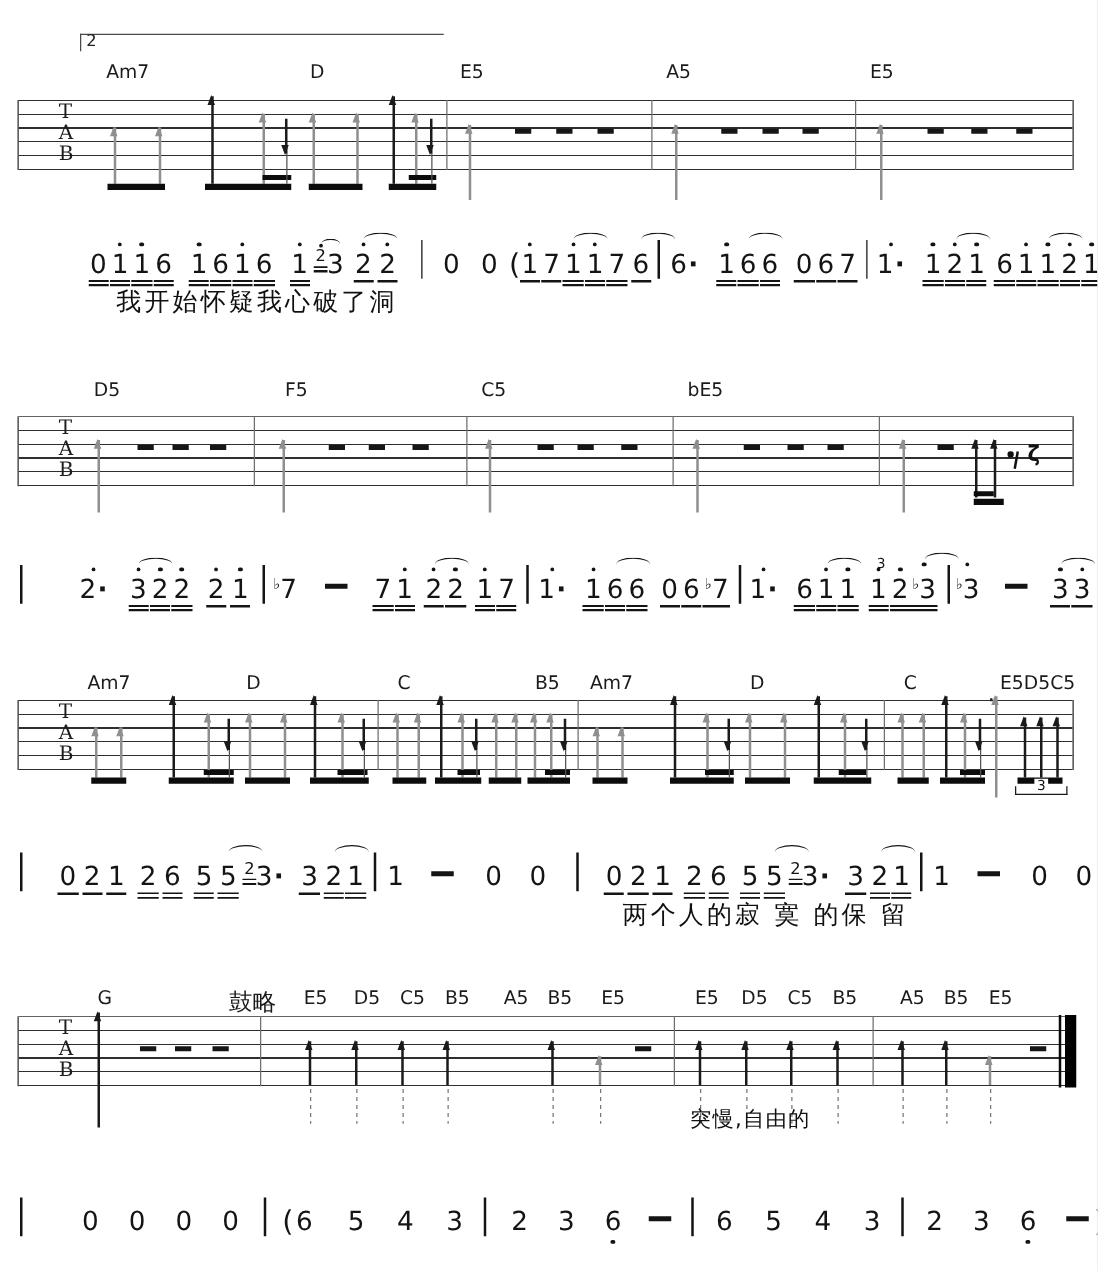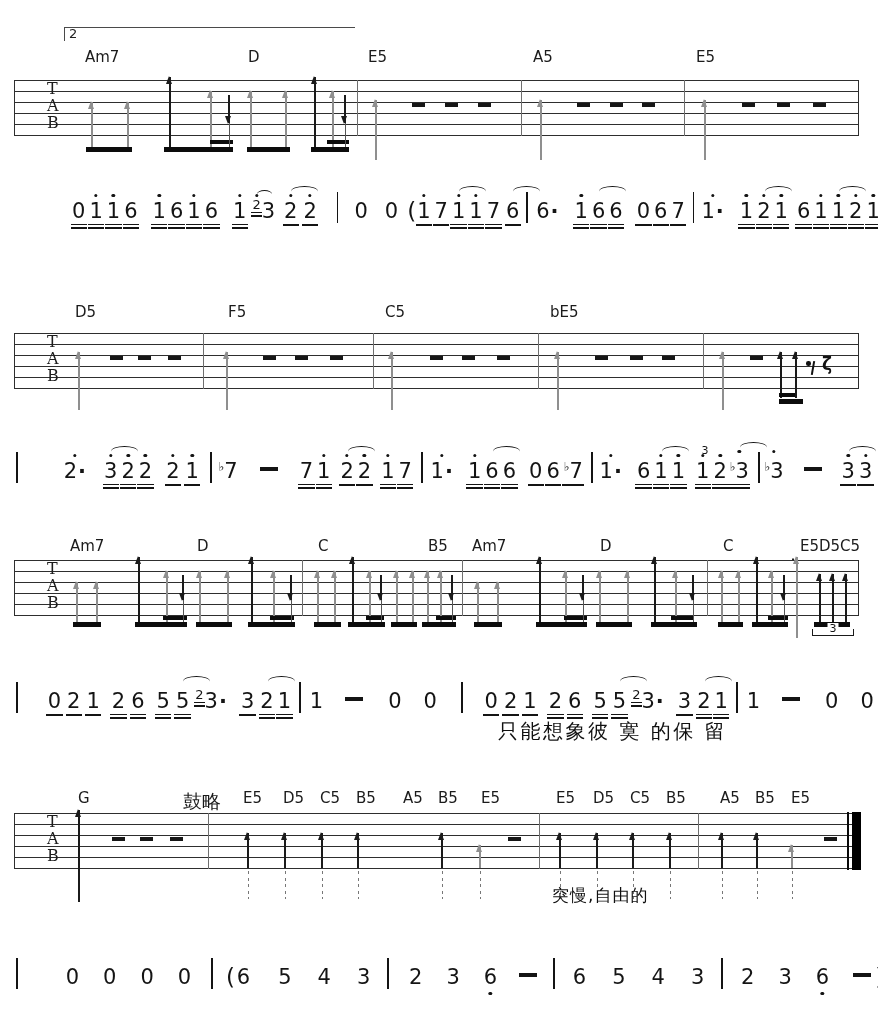--- a/index.html
+++ b/index.html
@@ -433,17 +433,18 @@
     <div class="stem dd" style="left: 597px; top: 871px; height: 28px;"></div>
     <div class="stem dd" style="left: 633px; top: 871px; height: 28px;"></div>
     <div class="stem dd" style="left: 670px; top: 871px; height: 28px;"></div>
     <div class="stem dd" style="left: 722px; top: 871px; height: 28px;"></div>
     <div class="stem dd" style="left: 757px; top: 871px; height: 28px;"></div>
     <div class="stem dd" style="left: 792px; top: 871px; height: 28px;"></div>
     <div class="thinb" style="left: 847px; top: 812px; height: 58px;"></div>
     <div class="thickb" style="left: 852px; top: 812px; height: 58px;"></div>
     <div class="ann" style="left: 552px; top: 884px;">突慢,自由的</div>
     <div class="nrow" style="left: 72px; top: 192px;"><span class="tok u2">0</span><span class="tok u2" style="margin-left: 4px;">1<i class="da"></i></span><span class="tok u2" style="margin-left: 4px;">1<i class="da"></i></span><span class="tok u2" style="margin-left: 4px;">6</span><span class="tok u2" style="margin-left: 15px;">1<i class="da"></i></span><span class="tok u2" style="margin-left: 4px;">6</span><span class="tok u2" style="margin-left: 4px;">1<i class="da"></i></span><span class="tok u2" style="margin-left: 4px;">6</span><span class="tok u2" style="margin-left: 15px;">1<i class="da"></i></span><span class="tok u2 s" style="margin-left: 6px;">2<i class="da"></i><i class="tie"></i></span><span class="tok" style="margin-left: 1px;">3</span><span class="tok u1" style="margin-left: 9px;">2<i class="da"></i><i class="tie"></i></span><span class="tok u1" style="margin-left: 6px;">2<i class="da"></i></span><span class="tbar" style="margin-left: 20px;"></span><span class="tok" style="margin-left: 16px;">0</span><span class="tok" style="margin-left: 17px;">0</span><span class="lp" style="margin-left: 9px;">(</span><span class="tok u1" style="margin-left: 1px;">1<i class="da"></i></span><span class="tok u1" style="margin-left: 4px;">7</span><span class="tok u2" style="margin-left: 4px;">1<i class="da"></i><i class="tie"></i></span><span class="tok u2" style="margin-left: 4px;">1<i class="da"></i></span><span class="tok u2" style="margin-left: 4px;">7</span><span class="tok u1" style="margin-left: 6px;">6<i class="tie"></i></span><span class="tbar" style="margin-left: 7px;"></span><span class="tok" style="margin-left: 8px;">6<span class="dotaf">·</span></span><span class="tok u2" style="margin-left: 16px;">1<i class="da"></i></span><span class="tok u2" style="margin-left: 4px;">6<i class="tie"></i></span><span class="tok u2" style="margin-left: 4px;">6</span><span class="tok u1" style="margin-left: 14px;">0</span><span class="tok u1" style="margin-left: 4px;">6</span><span class="tok u1" style="margin-left: 4px;">7</span><span class="tbar" style="margin-left: 8px;"></span><span class="tok" style="margin-left: 7px;">1<span class="dotaf">·</span><i class="da"></i></span><span class="tok u2" style="margin-left: 16px;">1<i class="da"></i></span><span class="tok u2" style="margin-left: 4px;">2<i class="da"></i><i class="tie"></i></span><span class="tok u2" style="margin-left: 4px;">1<i class="da"></i></span><span class="tok u2" style="margin-left: 9px;">6</span><span class="tok u2" style="margin-left: 4px;">1<i class="da"></i></span><span class="tok u2" style="margin-left: 4px;">1<i class="da"></i><i class="tie"></i></span><span class="tok u2" style="margin-left: 4px;">2<i class="da"></i></span><span class="tok u2" style="margin-left: 4px;">1<i class="da"></i></span></div>
+    <div class="lyr" style="left: 93px; top: 228px;">我开始怀疑我心破了洞</div>
     <div class="nrow" style="left: 16px; top: 452px;"><span class="tbar"></span><span class="tok" style="margin-left: 46px;">2<span class="dotaf">·</span><i class="da"></i></span><span class="tok u2" style="margin-left: 18px;">3<i class="da"></i><i class="tie"></i></span><span class="tok u2" style="margin-left: 4px;">2<i class="da"></i></span><span class="tok u2" style="margin-left: 4px;">2<i class="da"></i></span><span class="tok u1" style="margin-left: 14px;">2<i class="da"></i></span><span class="tok u1" style="margin-left: 6px;">1<i class="da"></i></span><span class="tbar" style="margin-left: 11px;"></span><span class="tok" style="margin-left: 7px;"><span class="fl">♭</span>7</span><span class="tdash" style="margin-left: 22px;"></span><span class="tok u2" style="margin-left: 22px;">7</span><span class="tok u2" style="margin-left: 4px;">1<i class="da"></i></span><span class="tok u1" style="margin-left: 10px;">2<i class="da"></i><i class="tie"></i></span><span class="tok u1" style="margin-left: 4px;">2<i class="da"></i></span><span class="tok u2" style="margin-left: 10px;">1<i class="da"></i></span><span class="tok u2" style="margin-left: 4px;">7</span><span class="tbar" style="margin-left: 9px;"></span><span class="tok" style="margin-left: 8px;">1<span class="dotaf">·</span><i class="da"></i></span><span class="tok u2" style="margin-left: 15px;">1<i class="da"></i></span><span class="tok u2" style="margin-left: 4px;">6<i class="tie"></i></span><span class="tok u2" style="margin-left: 4px;">6</span><span class="tok u1" style="margin-left: 13px;">0</span><span class="tok u1" style="margin-left: 4px;">6</span><span class="tok u1" style="margin-left: 4px;"><span class="fl">♭</span>7</span><span class="tbar" style="margin-left: 8px;"></span><span class="tok" style="margin-left: 7px;">1<span class="dotaf">·</span><i class="da"></i></span><span class="tok u2" style="margin-left: 15px;">6</span><span class="tok u2" style="margin-left: 4px;">1<i class="da"></i><i class="tie"></i></span><span class="tok u2" style="margin-left: 4px;">1<i class="da"></i></span><span class="tok u2" style="margin-left: 11px;">1<i class="da"></i><i class="trip">3</i></span><span class="tok u2" style="margin-left: 4px;">2<i class="da"></i></span><span class="tok u2" style="margin-left: 3px;"><span class="fl">♭</span>3<i class="da"></i><i class="tie"></i></span><span class="tbar" style="margin-left: 9px;"></span><span class="tok" style="margin-left: 5px;"><span class="fl">♭</span>3<i class="da"></i></span><span class="tdash" style="margin-left: 20px;"></span><span class="tok u1" style="margin-left: 20px;">3<i class="da"></i><i class="tie"></i></span><span class="tok u1" style="margin-left: 4px;">3<i class="da"></i></span></div>
     <div class="nrow" style="left: 16px; top: 682px;"><span class="tbar"></span><span class="tok u1" style="margin-left: 30px;">0</span><span class="tok u1" style="margin-left: 6px;">2</span><span class="tok u1" style="margin-left: 6px;">1</span><span class="tok u2" style="margin-left: 12px;">2</span><span class="tok u2" style="margin-left: 6px;">6</span><span class="tok u2" style="margin-left: 12px;">5</span><span class="tok u2" style="margin-left: 6px;">5<i class="tie"></i></span><span class="tok u2 s" style="margin-left: 6px;">2</span><span class="tok" style="margin-left: 1px;">3<span class="dotaf">·</span></span><span class="tok u1" style="margin-left: 14px;">3</span><span class="tok u2" style="margin-left: 6px;">2<i class="tie"></i></span><span class="tok u2" style="margin-left: 4px;">1</span><span class="tbar" style="margin-left: 8px;"></span><span class="tok" style="margin-left: 9px;">1</span><span class="tdash" style="margin-left: 22px;"></span><span class="tok" style="margin-left: 25px;">0</span><span class="tok" style="margin-left: 22px;">0</span><span class="tbar" style="margin-left: 24px;"></span><span class="tok u1" style="margin-left: 22px;">0</span><span class="tok u1" style="margin-left: 6px;">2</span><span class="tok u1" style="margin-left: 6px;">1</span><span class="tok u2" style="margin-left: 12px;">2</span><span class="tok u2" style="margin-left: 6px;">6</span><span class="tok u2" style="margin-left: 12px;">5</span><span class="tok u2" style="margin-left: 6px;">5<i class="tie"></i></span><span class="tok u2 s" style="margin-left: 6px;">2</span><span class="tok" style="margin-left: 1px;">3<span class="dotaf">·</span></span><span class="tok u1" style="margin-left: 14px;">3</span><span class="tok u2" style="margin-left: 6px;">2<i class="tie"></i></span><span class="tok u2" style="margin-left: 4px;">1</span><span class="tbar" style="margin-left: 8px;"></span><span class="tok" style="margin-left: 9px;">1</span><span class="tdash" style="margin-left: 22px;"></span><span class="tok" style="margin-left: 25px;">0</span><span class="tok" style="margin-left: 22px;">0</span></div>
-    <div class="lyr" style="left: 498px; top: 718px;">只能想象彼 寞 的保  留</div>
+    <div class="lyr" style="left: 498px; top: 718px;">两个人的寂 寞 的保  留</div>
     <div class="nrow" style="left: 16px; top: 958px;"><span class="tbar"></span><span class="tok" style="margin-left: 48px;">0</span><span class="tok" style="margin-left: 24px;">0</span><span class="tok" style="margin-left: 24px;">0</span><span class="tok" style="margin-left: 24px;">0</span><span class="tbar" style="margin-left: 20px;"></span><span class="lp" style="margin-left: 13px;">(</span><span class="tok" style="margin-left: 2px;">6</span><span class="tok" style="margin-left: 28px;">5</span><span class="tok" style="margin-left: 26px;">4</span><span class="tok" style="margin-left: 26px;">3</span><span class="tbar" style="margin-left: 17px;"></span><span class="tok" style="margin-left: 20px;">2</span><span class="tok" style="margin-left: 24px;">3</span><span class="tok" style="margin-left: 24px;">6<i class="db"></i></span><span class="tdash" style="margin-left: 22px;"></span><span class="tbar" style="margin-left: 16px;"></span><span class="tok" style="margin-left: 18px;">6</span><span class="tok" style="margin-left: 26px;">5</span><span class="tok" style="margin-left: 26px;">4</span><span class="tok" style="margin-left: 26px;">3</span><span class="tbar" style="margin-left: 17px;"></span><span class="tok" style="margin-left: 18px;">2</span><span class="tok" style="margin-left: 24px;">3</span><span class="tok" style="margin-left: 24px;">6<i class="db"></i></span><span class="tdash" style="margin-left: 24px;"></span><span class="rp" style="margin-left: 4px;">)</span></div>
   </div>
 
 </body></html>

